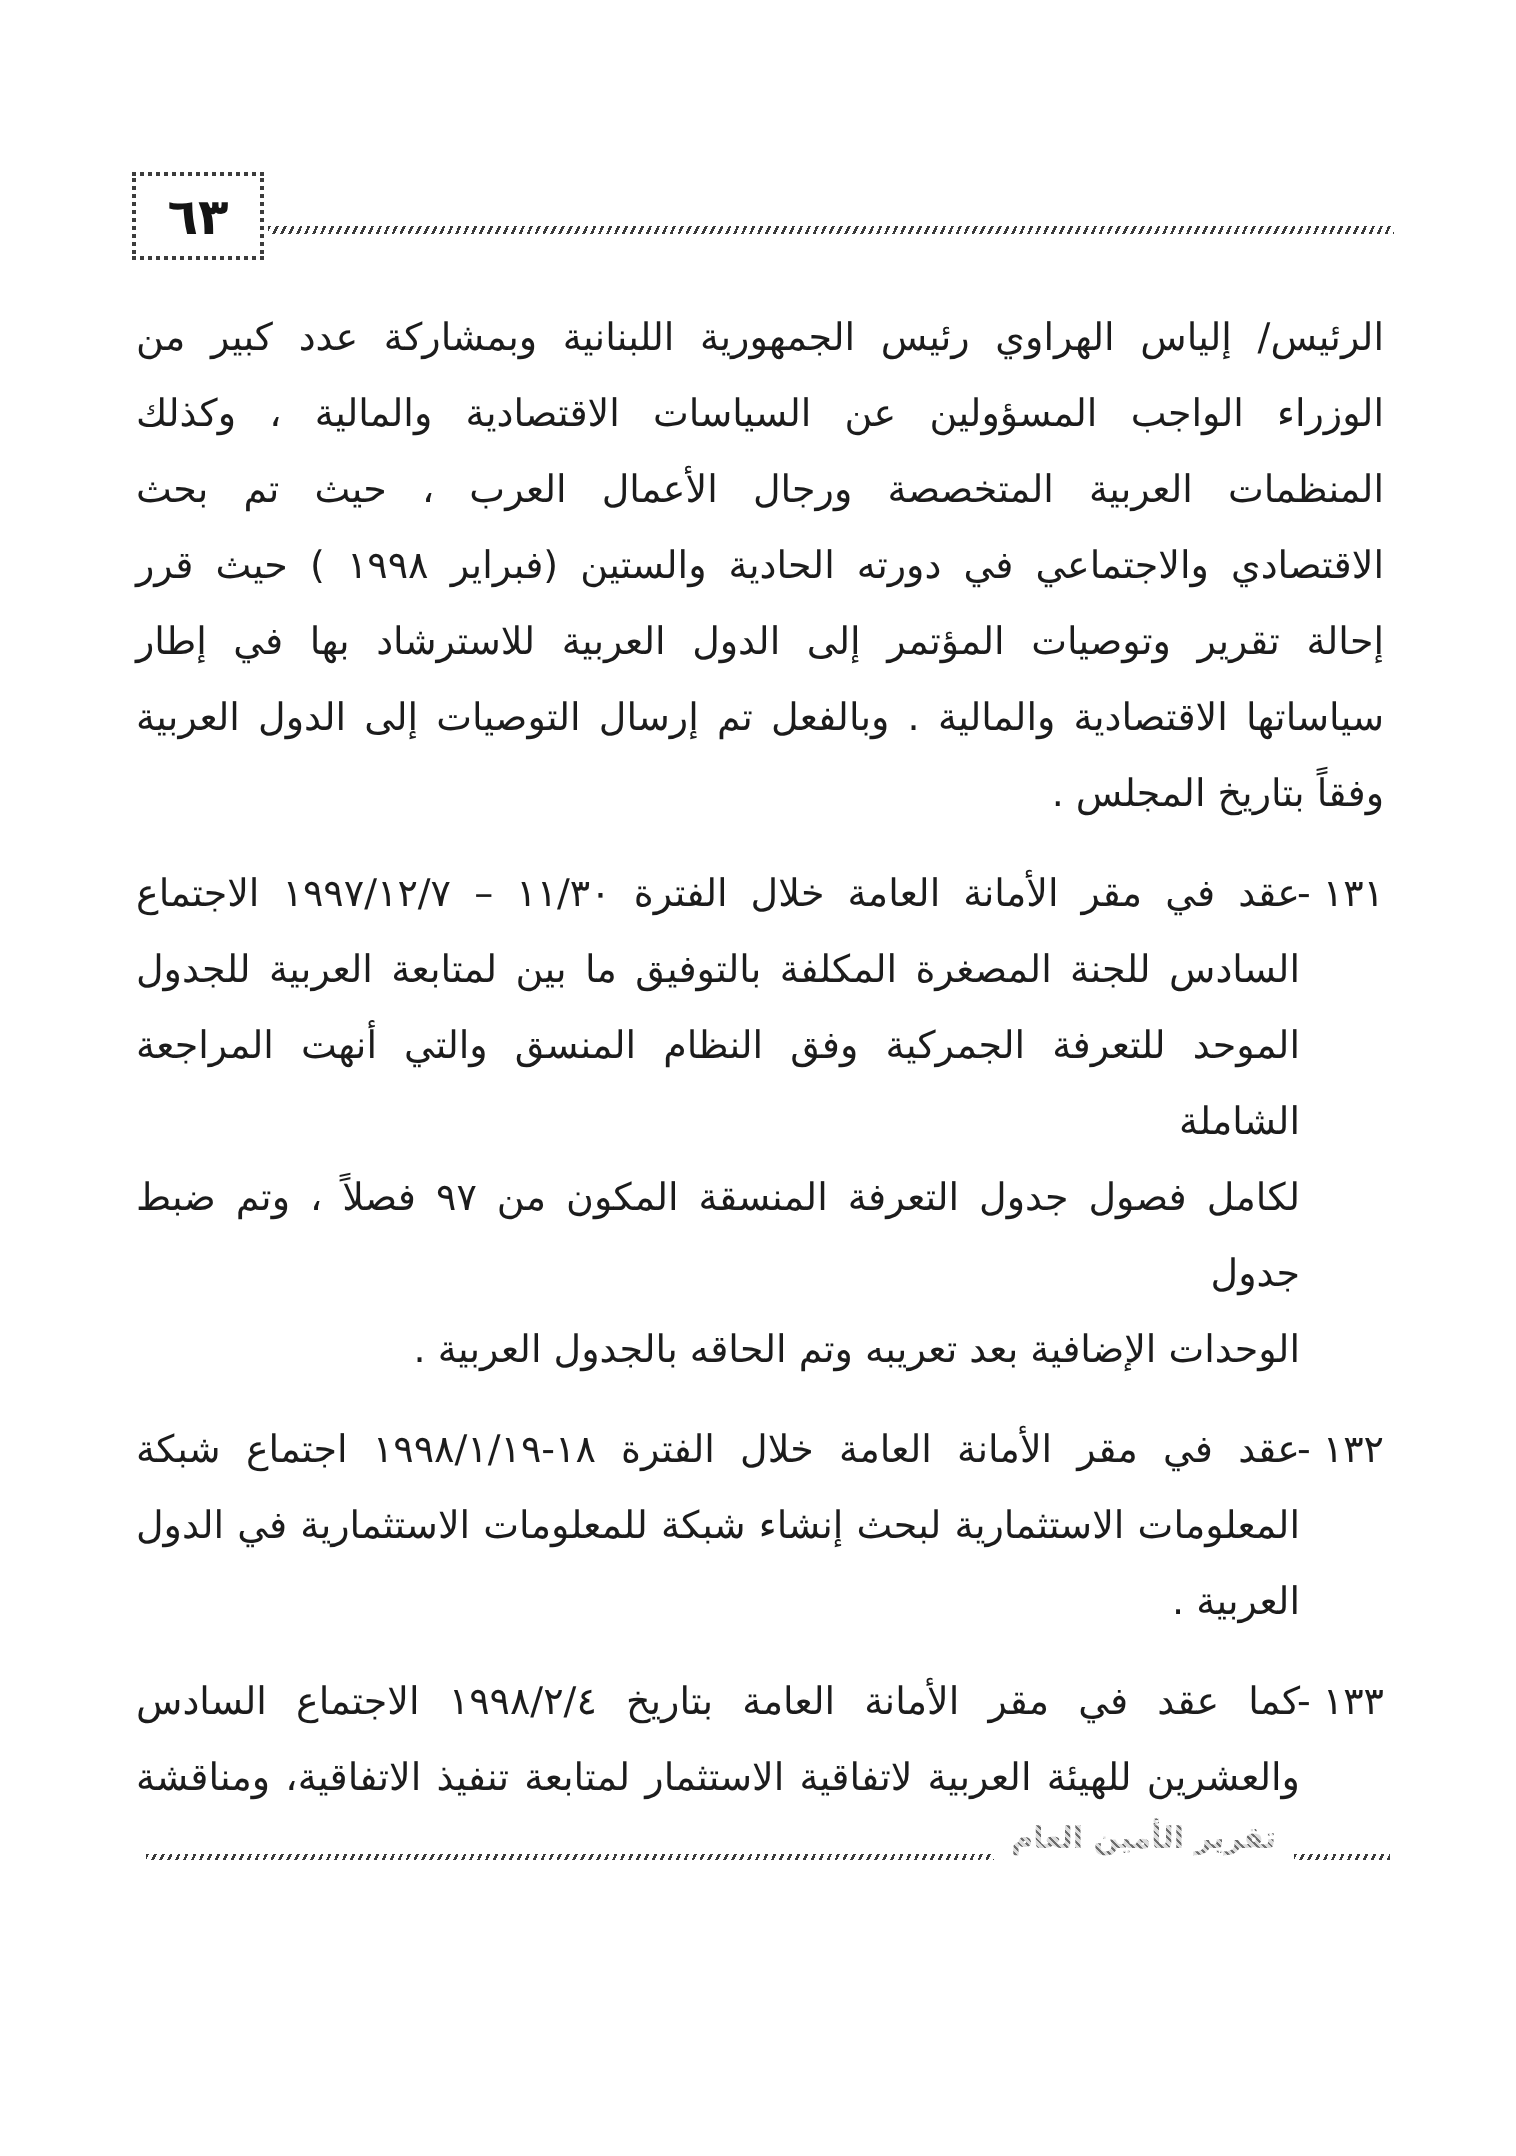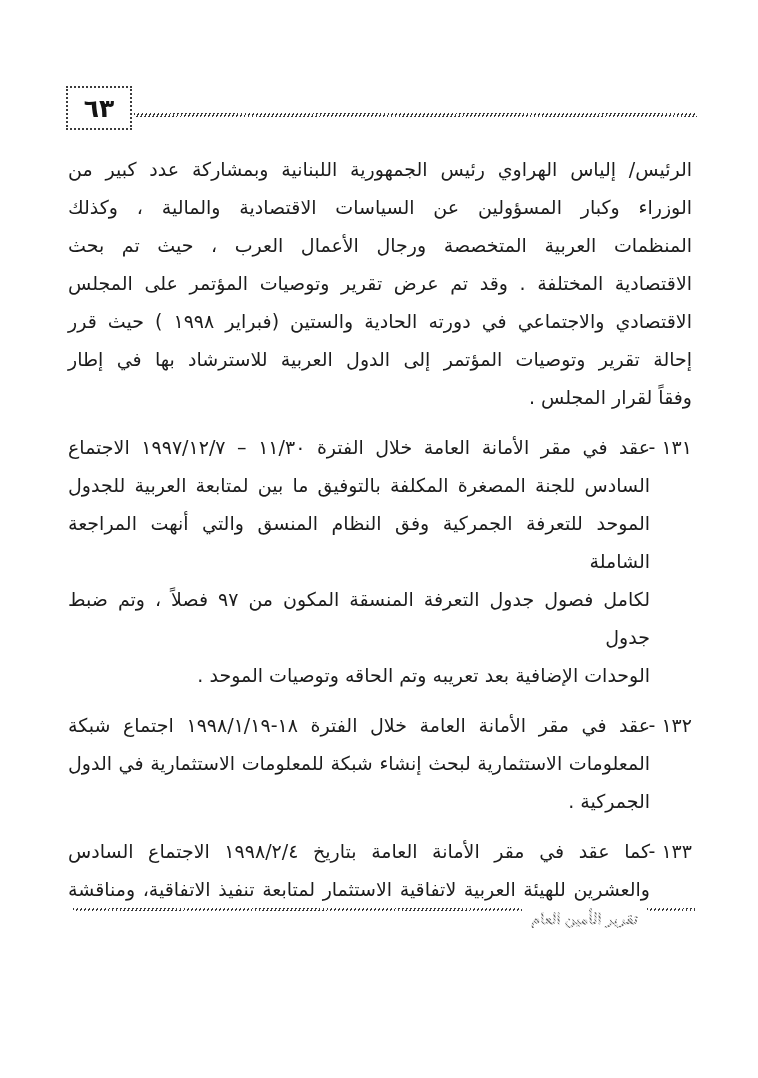--- a/index.html
+++ b/index.html
@@ -70,24 +70,23 @@
   .line.last { text-align-last: right; }
 
   
   .footer-row {
     position: absolute;
     top: 908px;
     left: 73px;
     right: 63px;
     display: flex;
     direction: ltr;
-    align-items: flex-start;
+    align-items: flex-end;
     gap: 9px;
     height: 22px;
-    font-family: Liberation Serif, serif;
   }
   .footer-rule-long { flex: 1 1 auto; height: 3px; }
   .footer-rule-short { flex: 0 0 48px; height: 3px; }
   .footer-label {
     flex: 0 0 auto;
     direction: rtl;
     font-size: 15px;
     font-weight: bold;
     letter-spacing: 0.5px;
     color: #9b9b9b;
@@ -114,40 +113,40 @@
   <div class="header-row">
     <div class="page-box">
       <span>٦٣</span>
     </div>
     <div class="hatch-rule header-rule"></div>
   </div>
 
   <div class="doc-body">
       <div class="para">
         <div class="line">الرئيس/ إلياس الهراوي رئيس الجمهورية اللبنانية وبمشاركة عدد كبير من</div>
-        <div class="line">الوزراء وكبار المسؤولين عن السياسات الاقتصادية والمالية ، وكذلك</div>
+        <div class="line">الوزراء الواجب المسؤولين عن السياسات الاقتصادية والمالية ، وكذلك</div>
         <div class="line">المنظمات العربية المتخصصة ورجال الأعمال العرب ، حيث تم بحث</div>
-        <div class="line">الاقتصادية المختلفة . وقد تم عرض تقرير وتوصيات المؤتمر على المجلس</div>
         <div class="line">الاقتصادي والاجتماعي في دورته الحادية والستين (فبراير ١٩٩٨ ) حيث قرر</div>
         <div class="line">إحالة تقرير وتوصيات المؤتمر إلى الدول العربية للاسترشاد بها في إطار</div>
-        <div class="line last">وفقاً لقرار المجلس .</div>
+        <div class="line">سياساتها الاقتصادية والمالية . وبالفعل تم إرسال التوصيات إلى الدول العربية</div>
+        <div class="line last">وفقاً بتاريخ المجلس .</div>
       </div>
       <div class="para numbered">
         <span class="item-num">١٣١ -</span>
         <div class="line">عقد في مقر الأمانة العامة خلال الفترة ١١/٣٠ – ١٩٩٧/١٢/٧ الاجتماع</div>
         <div class="line">السادس للجنة المصغرة المكلفة بالتوفيق ما بين لمتابعة العربية للجدول</div>
         <div class="line">الموحد للتعرفة الجمركية وفق النظام المنسق والتي أنهت المراجعة الشاملة</div>
         <div class="line">لكامل فصول جدول التعرفة المنسقة المكون من ٩٧ فصلاً ، وتم ضبط جدول</div>
-        <div class="line last">الوحدات الإضافية بعد تعريبه وتم الحاقه وتوصيات الموحد .</div>
+        <div class="line last">الوحدات الإضافية بعد تعريبه وتم الحاقه بالجدول العربية .</div>
       </div>
       <div class="para numbered">
         <span class="item-num">١٣٢ -</span>
         <div class="line">عقد في مقر الأمانة العامة خلال الفترة ١٨-١٩٩٨/١/١٩ اجتماع شبكة</div>
         <div class="line">المعلومات الاستثمارية لبحث إنشاء شبكة للمعلومات الاستثمارية في الدول</div>
-        <div class="line last">الجمركية .</div>
+        <div class="line last">العربية .</div>
       </div>
       <div class="para numbered">
         <span class="item-num">١٣٣ -</span>
         <div class="line">كما عقد في مقر الأمانة العامة بتاريخ ١٩٩٨/٢/٤ الاجتماع السادس</div>
         <div class="line">والعشرين للهيئة العربية لاتفاقية الاستثمار لمتابعة تنفيذ الاتفاقية، ومناقشة</div>
       </div>
     </div>
 
   <div class="footer-row">
     <div class="hatch-rule footer-rule-long"></div>

